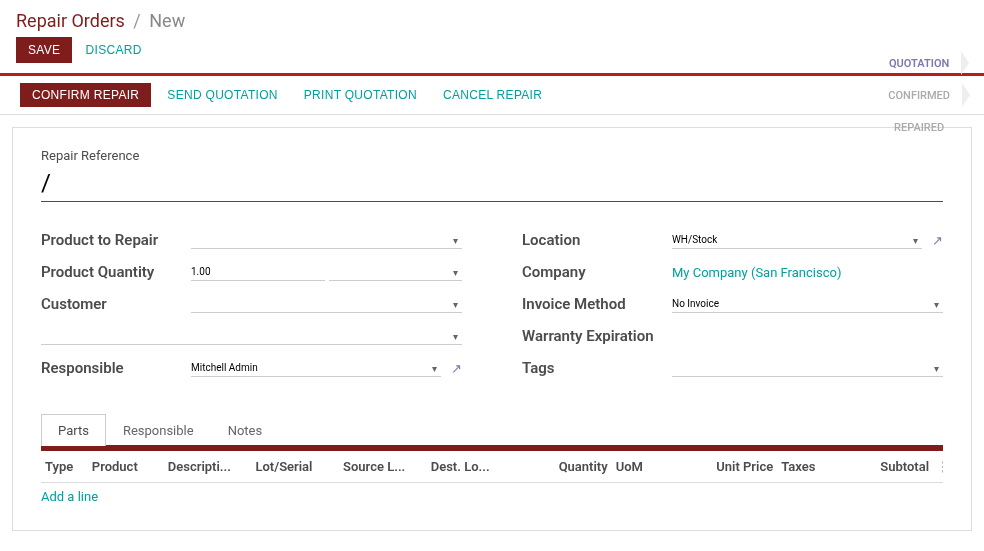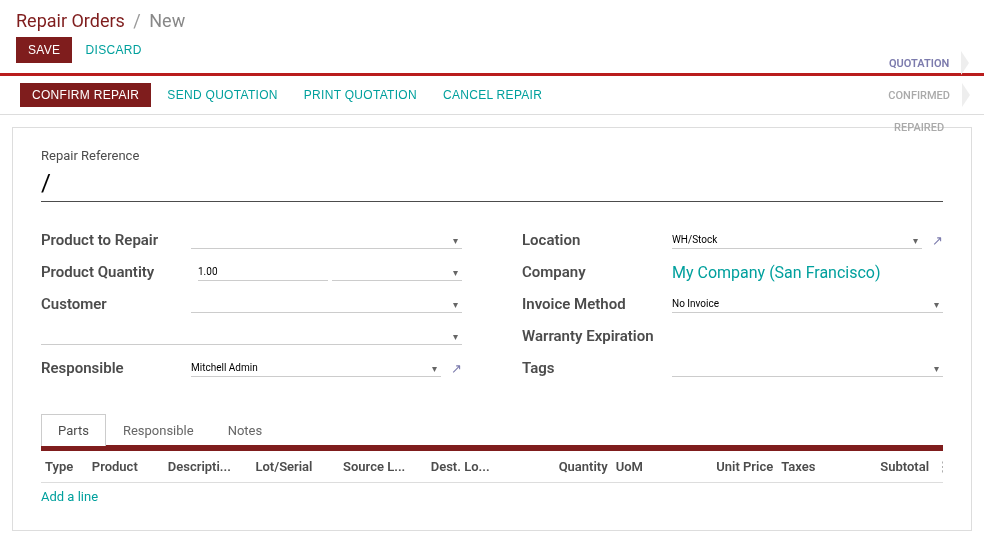--- a/index.html
+++ b/index.html
@@ -174,28 +174,27 @@
       top: 50%;
       transform: translateY(-50%);
       font-size: 10px;
       color: #666;
       pointer-events: none;
     }
     .qty-row {
       display: flex;
       gap: 4px;
       flex: 1;
-      margin-left: 7px;
     }
     .qty-row .dropdown-wrap {
       flex: 1;
     }
     .link-text {
       color: #00a09d;
-      font-size: 16px;
+      font-size: 13px;
     }
     .ext-link {
       color: #7C7BAD;
       font-size: 13px;
       cursor: pointer;
       margin-left: 6px;
     }
     .tabs {
       margin-top: 26px;
       border-bottom: 6px solid #7f1d1d;

